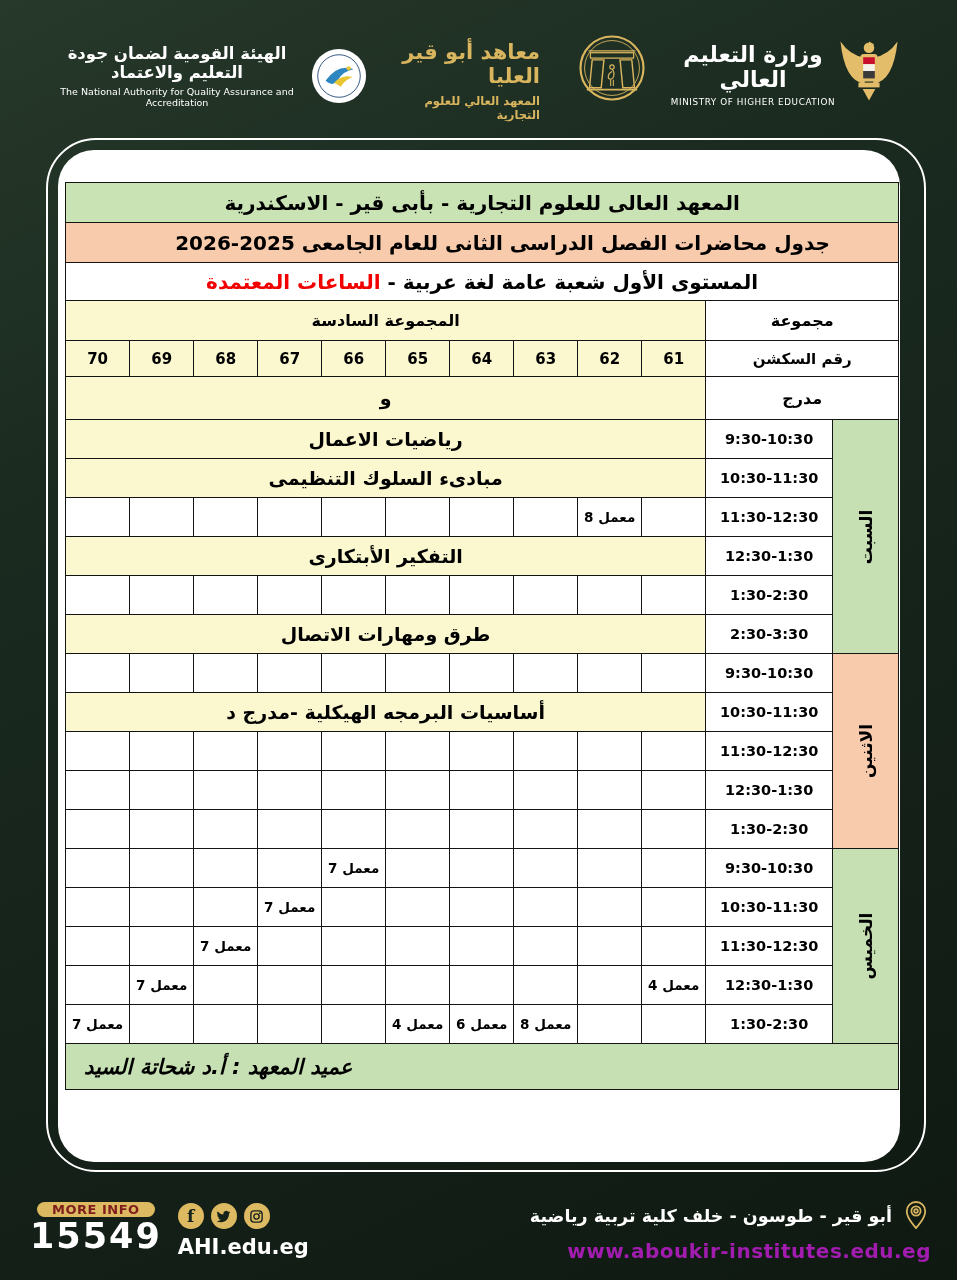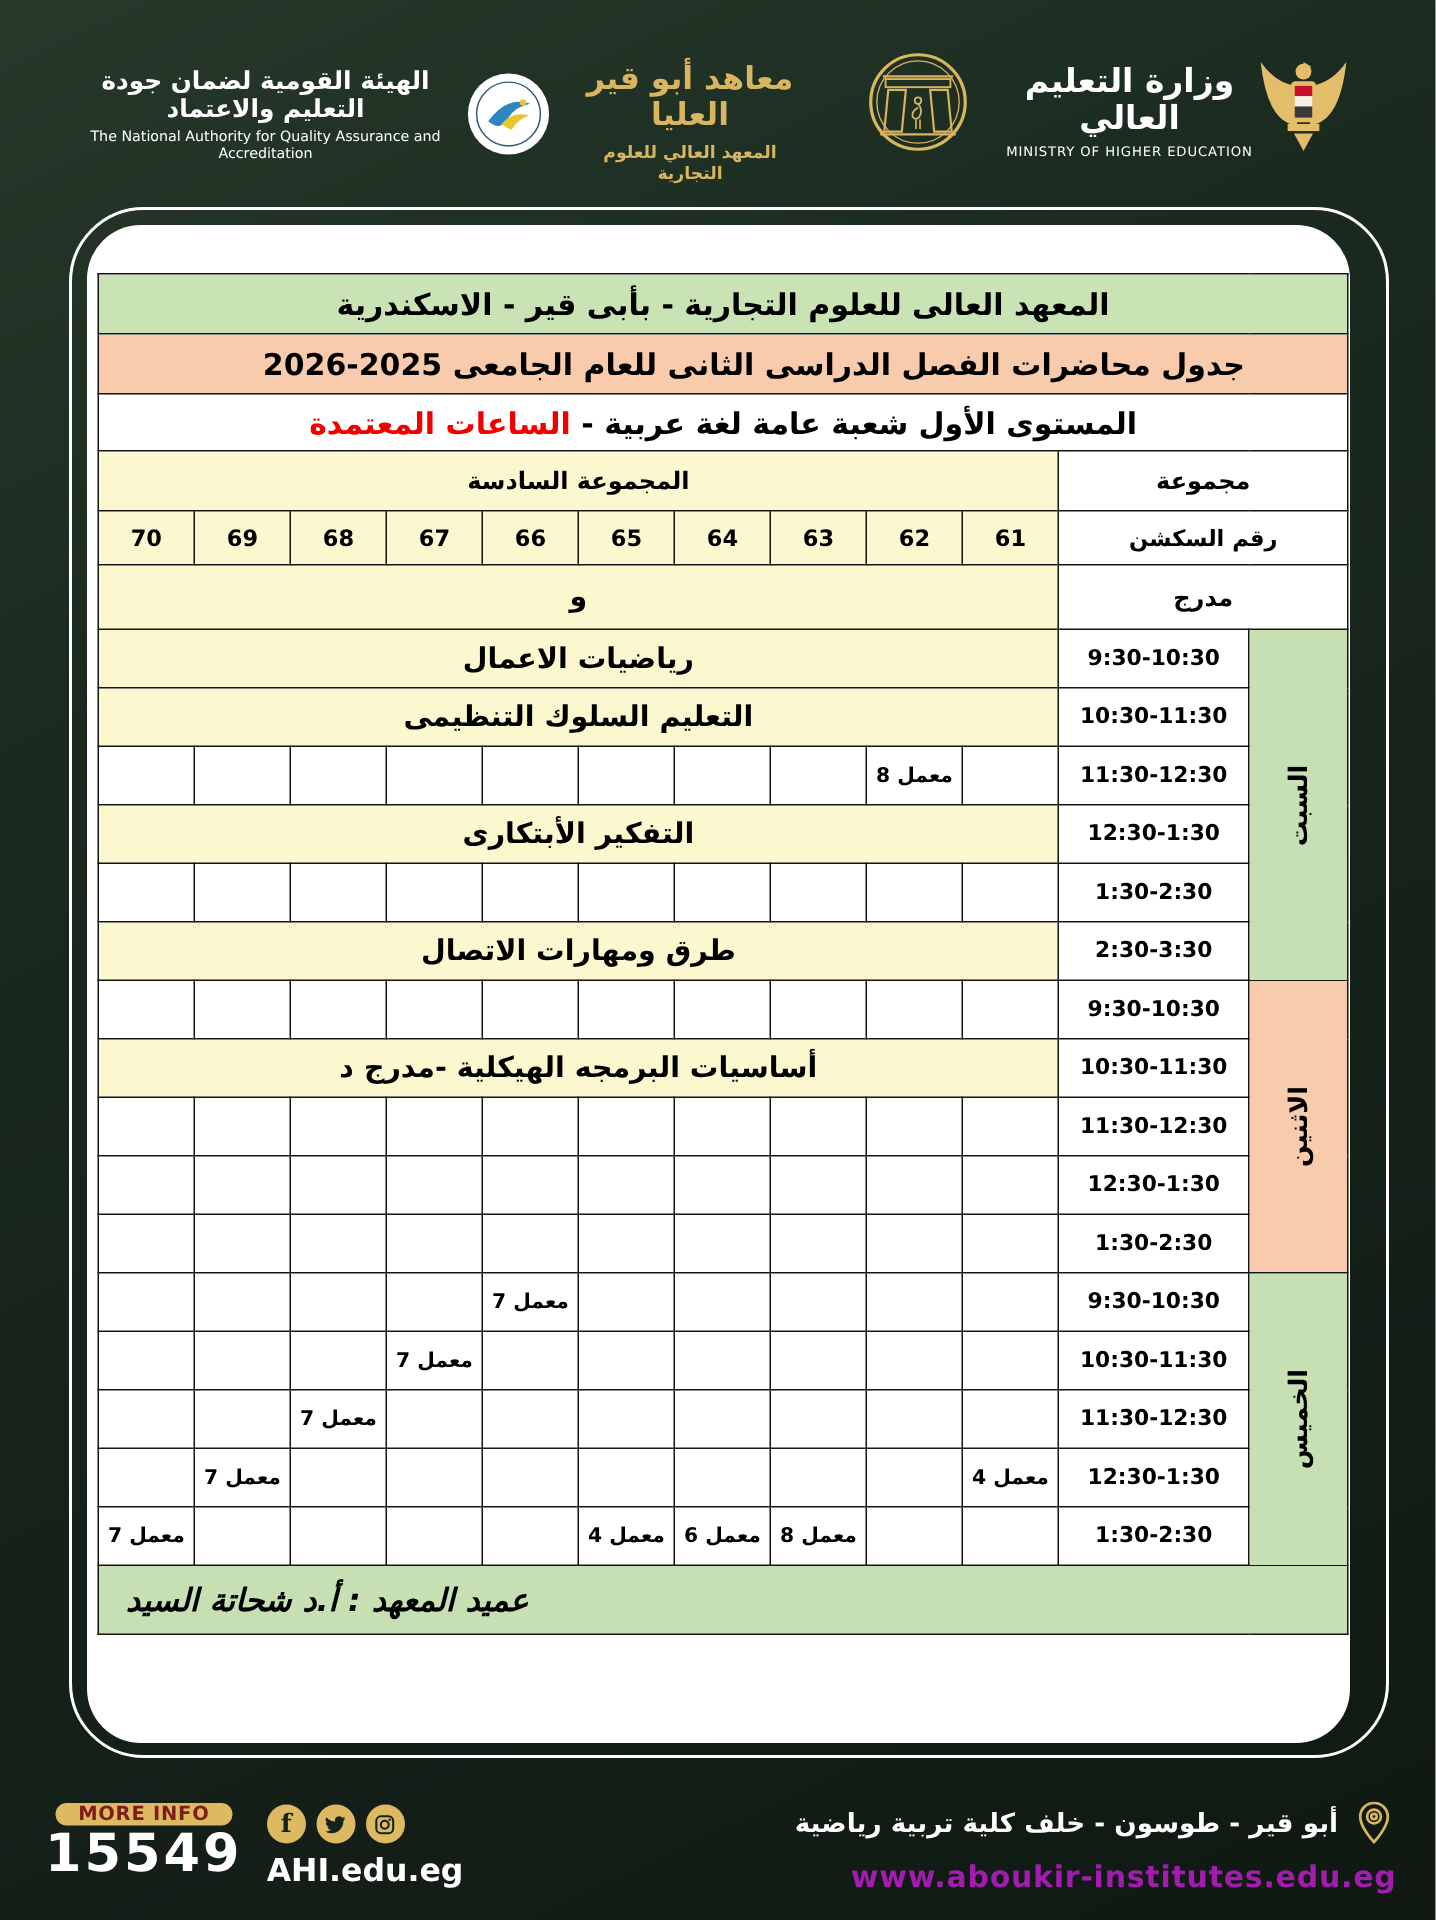--- a/index.html
+++ b/index.html
@@ -13,21 +13,21 @@
   }
 
   
   .top-band { position:absolute; left:0; top:0; width:957px; height:140px; }
   .naqaa { position:absolute; left:48px; top:44px; display:flex; align-items:center; gap:4px; }
   .naqaa-text { width:258px; text-align:center; color:#fff; }
   .naqaa-ar { font-size:16.5px; font-weight:bold; direction:rtl; }
   .naqaa-en { font-size:9.5px; margin-top:4px; }
   .naqaa-emblem { width:58px; height:58px; }
 
-  .inst-text { position:absolute; left:380px; top:40px; width:160px; text-align:center; color:#d8b55e; direction:rtl; }
+  .inst-text { position:absolute; left:380px; top:40px; width:160px; color:#d8b55e; direction:rtl; }
   .inst-name { font-size:21px; font-weight:bold; }
   .inst-sub  { font-size:11.5px; font-weight:bold; margin-top:6px; }
   .inst-emblem { position:absolute; left:576px; top:32px; width:72px; height:72px; }
 
   .ministry { position:absolute; left:658px; top:42px; width:168px; text-align:center; color:#fff;margin-left:11px; }
   .ministry-ar { font-size:22px; font-weight:bold; direction:rtl; }
   .ministry-en { font-size:8.8px; letter-spacing:.6px; margin-top:5px; white-space:nowrap; }
   .eagle { position:absolute; left:832px; top:28px; width:74px; height:86px; }
 
   
@@ -206,21 +206,21 @@
       </tr>
       <tr class="slot-row">
         <td class="day green" rowspan="6">
           <span class="day-text">السبت</span>
         </td>
         <td class="time"><span dir="ltr">9:30-10:30</span></td>
         <td class="subject" colspan="10">رياضيات الاعمال</td>
       </tr>
       <tr class="slot-row">
         <td class="time"><span dir="ltr">10:30-11:30</span></td>
-        <td class="subject" colspan="10">التعليم السلوك التنظيمى</td>
+        <td class="subject" colspan="10">مبادىء السلوك التنظيمى</td>
       </tr>
       <tr class="slot-row">
         <td class="time"><span dir="ltr">11:30-12:30</span></td>
         <td class="gridcell"></td>
         <td class="gridcell">معمل 8</td>
         <td class="gridcell"></td>
         <td class="gridcell"></td>
         <td class="gridcell"></td>
         <td class="gridcell"></td>
         <td class="gridcell"></td>

